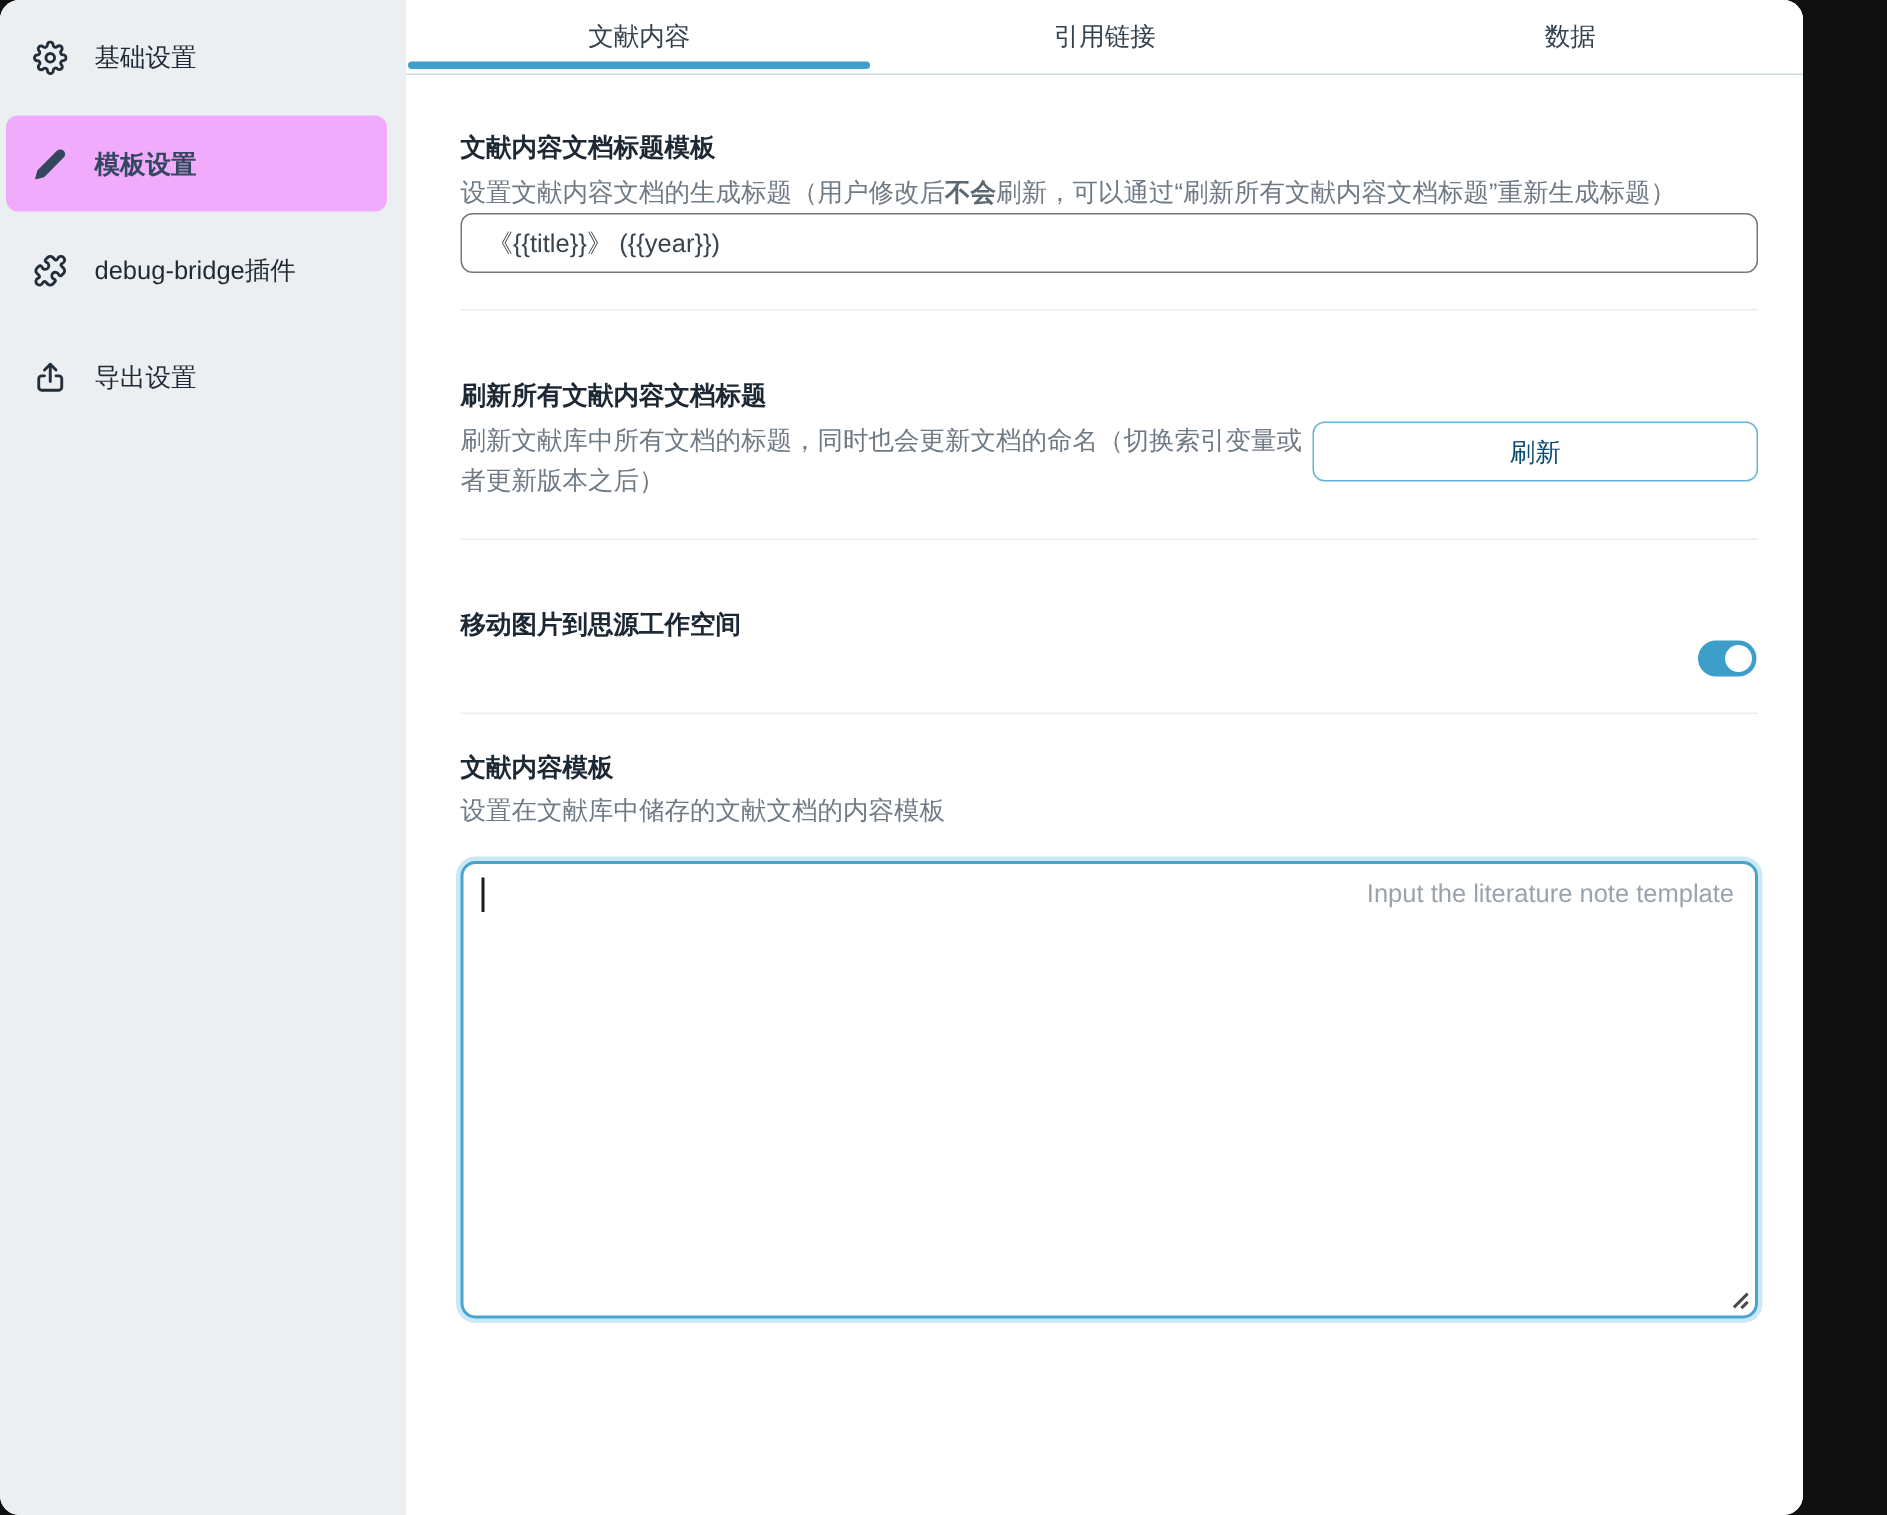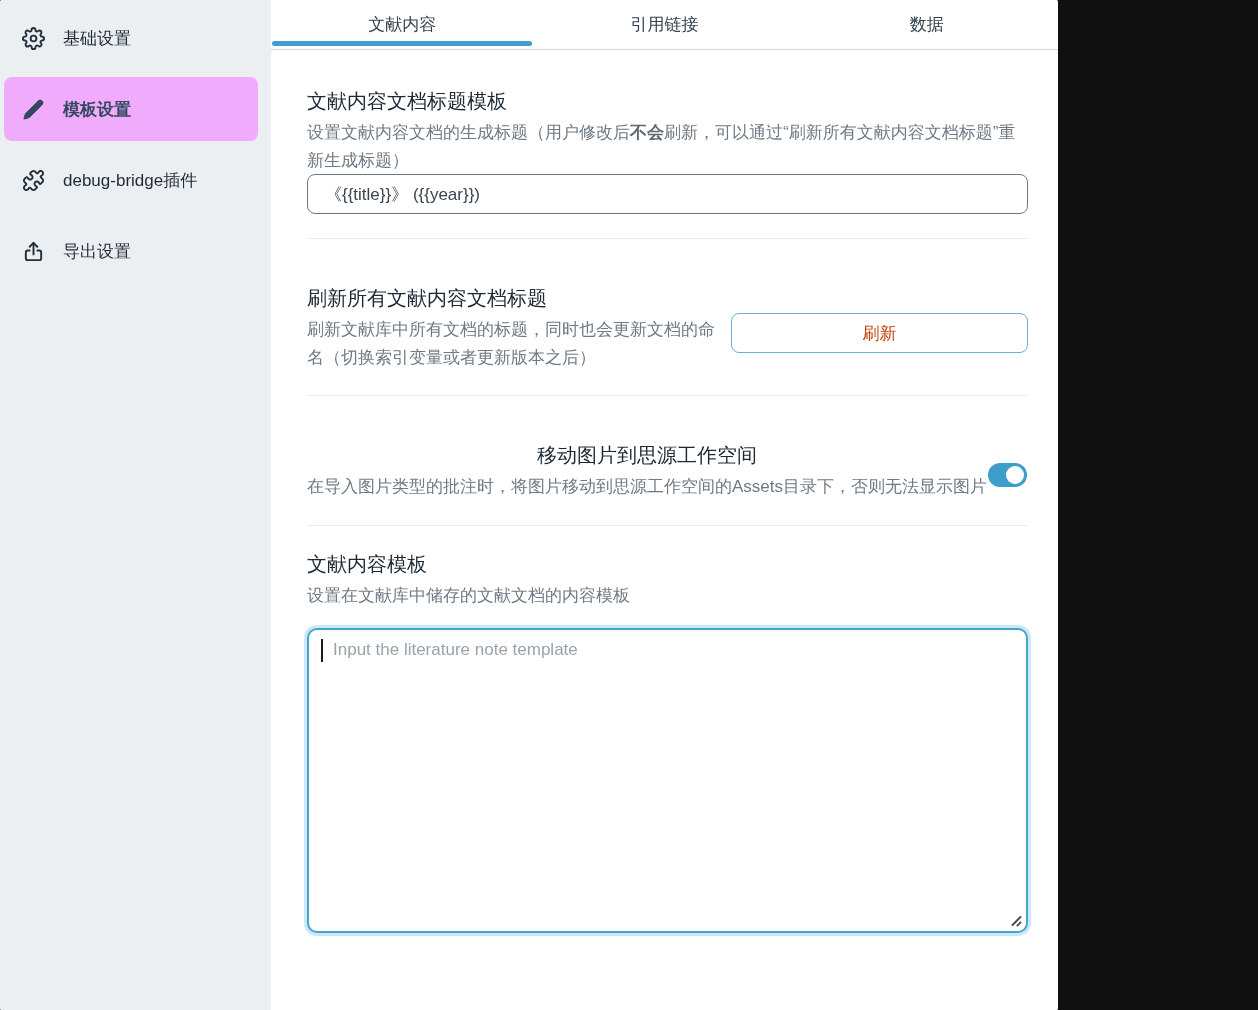--- a/index.html
+++ b/index.html
@@ -3,22 +3,22 @@
 <meta charset="utf-8">
 <style>
   * { margin: 0; padding: 0; box-sizing: border-box; }
   html, body {
     width: 1258px; height: 1010px;
     background: #101010;
     font-family: "Liberation Sans", "DejaVu Sans", sans-serif;
     overflow: hidden;
   }
   .window {
-    width: 1058px; height: 1010px;
-    border-radius: 2px;
+    width: 1202px; height: 1010px;
+    border-radius: 13px;
     overflow: hidden;
     display: flex;
     background: #ffffff;
   }
   
   .sidebar {
     width: 271px; flex-shrink: 0;
     background: #eceff1;
     padding-top: 6px;
   }
@@ -63,21 +63,21 @@
     display: block;
     position: absolute;
     left: 1px; right: 1px; bottom: 3px;
     height: 5px; border-radius: 3px;
     background: #3f9fca;
   }
 
   .content { flex: 1; padding: 36px 30px 0 36px; overflow: hidden; }
 
   .sec-heading {
-    font-size: 20px; font-weight: 400; color: #1c2834;
+    font-size: 17px; font-weight: 700; color: #1c2834;
     line-height: 1.5;
   }
   .sec-desc {
     font-size: 17px; color: #6f7a85;
     line-height: 1.62;
     margin-top: 3px;
   }
   .sec-desc b { font-weight: 700; color: #5d6771; }
 
   .text-input {
@@ -97,21 +97,21 @@
   .row { display: flex; justify-content: space-between; align-items: flex-start; margin-top: 44px; }
   .row .text-block { max-width: 604px; }
 
   .refresh-button {
     width: 297px; height: 40px;
     margin-top: 30px;
     flex-shrink: 0;
     background: #fff;
     border: 1px solid #66b2dc;
     border-radius: 8px;
-    color: #c2410c;
+    color: #0c4a6e;
     font-size: 17px;
     font-family: Liberation Serif, serif;
     display: flex; align-items: center; justify-content: center;
     cursor: pointer;
   }
 
   .toggle {
     width: 39px; height: 24px;
     margin-top: 23px; margin-right: 1px;
     border-radius: 12px;
@@ -127,26 +127,27 @@
     background: #fff;
   }
 
   .textarea-wrap { position: relative; margin-top: 19px; }
   .note-textarea {
     display: block;
     width: 100%; height: 305px;
     border: 2px solid #47a4ce;
     border-radius: 10px;
     box-shadow: 0 0 0 3px rgba(110, 190, 228, 0.35);
-    padding: 10px 24px;
+    padding: 10px 14px;
     font-size: 17px; color: #a16207;
     font-family: inherit;
     resize: none;
     outline: none;
     background: #fff;
+    text-align: right;
   }
   .note-textarea::placeholder { color: #9aa3ac; }
   .caret {
     position: absolute; left: 14px; top: 11px;
     width: 2px; height: 23px;
     background: #1c1c1c;
   }
   .resize-handle {
     position: absolute; right: 5px; bottom: 6px;
     width: 13px; height: 13px;
@@ -237,21 +238,20 @@
           <div class="sec-desc">刷新文献库中所有文档的标题，同时也会更新文档的命名（切换索引变量或者更新版本之后）</div>
         </div>
         <button class="refresh-button">刷新</button>
       </section>
 
       <div class="divider"></div>
 
       <section class="row">
         <div class="text-block" style="max-width:830px;text-align:center;">
           <div class="sec-heading">移动图片到思源工作空间</div>
-          <div class="sec-desc">在导入图片类型的批注时，将图片移动到思源工作空间的Assets目录下，否则无法显示图片</div>
         </div>
         <div class="toggle" role="switch" aria-checked="true">
           <div class="knob"></div>
         </div>
       </section>
 
       <div class="divider"></div>
 
       <section>
         <div class="sec-heading">文献内容模板</div>

